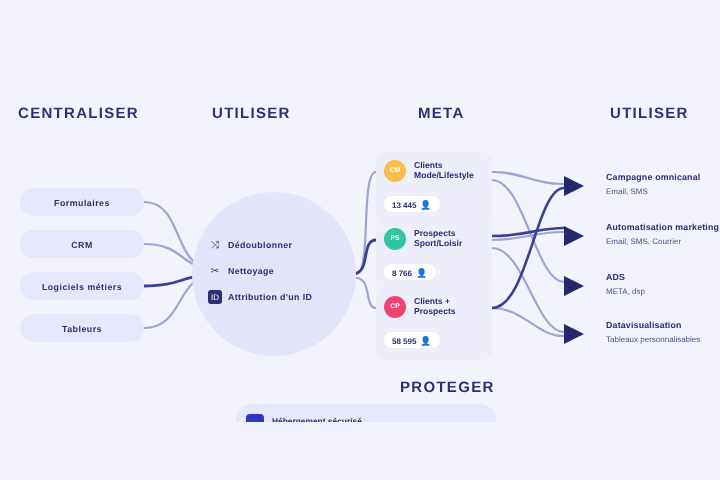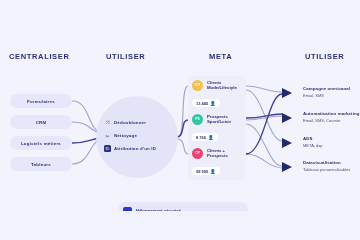--- a/index.html
+++ b/index.html
@@ -249,20 +249,21 @@
       <polygon points="282,113 292,118 282,123"></polygon>
       <polygon points="282,138 292,143 282,148"></polygon>
       <polygon points="282,162 292,167 282,172"></polygon>
     </g>
   </svg>
 
   <div class="col-head" id="h-centraliser">CENTRALISER</div>
   <div class="col-head" id="h-organiser">UTILISER</div>
   <div class="col-head" id="h-trier">META</div>
   <div class="col-head" id="h-utiliser">UTILISER</div>
+  <div id="h-proteger">PROTEGER</div>
 
   <div class="src-pill" id="src-0">
     <span>Formulaires</span>
   </div>
   <div class="src-pill" id="src-1">
     <span>CRM</span>
   </div>
   <div class="src-pill" id="src-2">
     <span>Logiciels métiers</span>
   </div>

